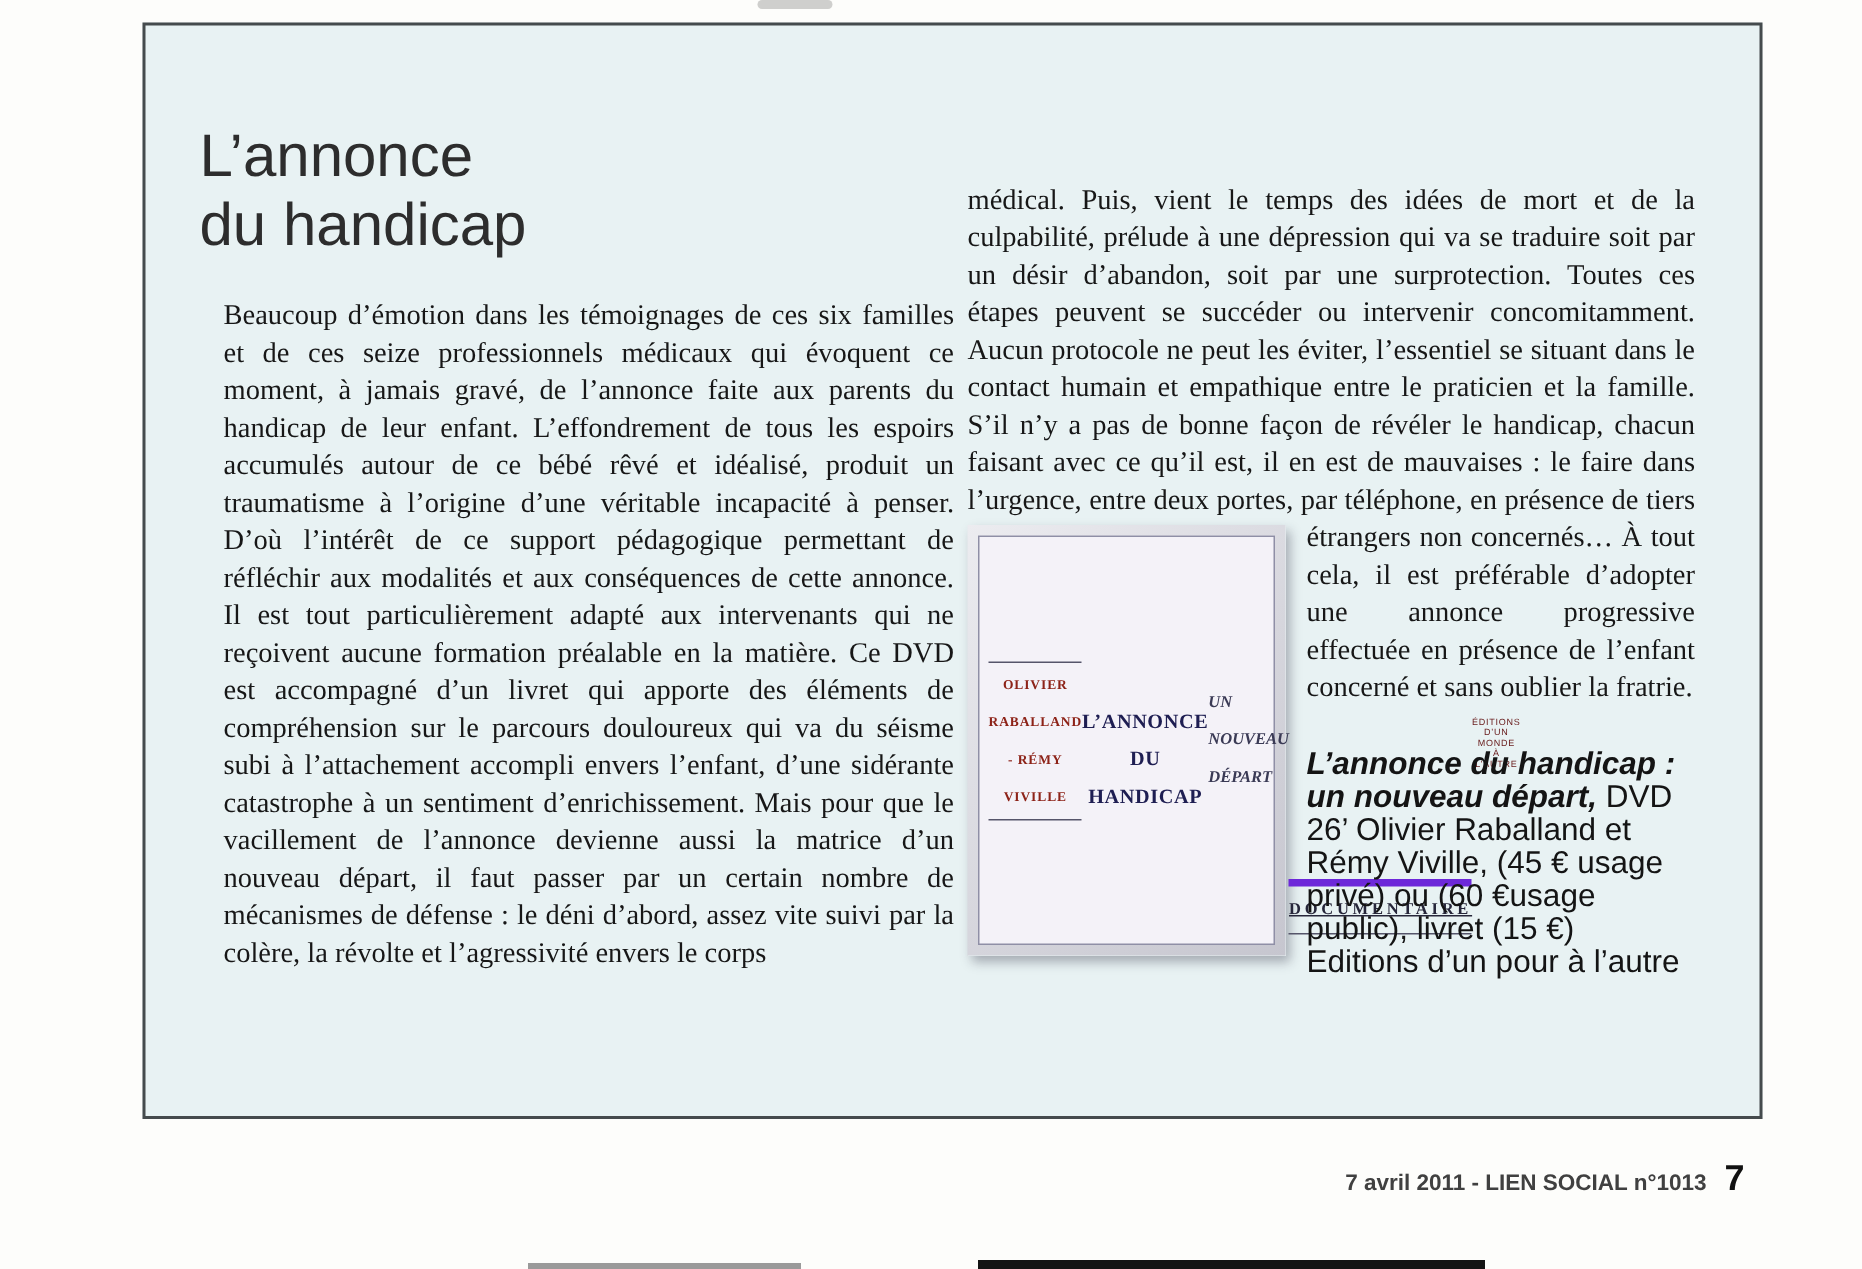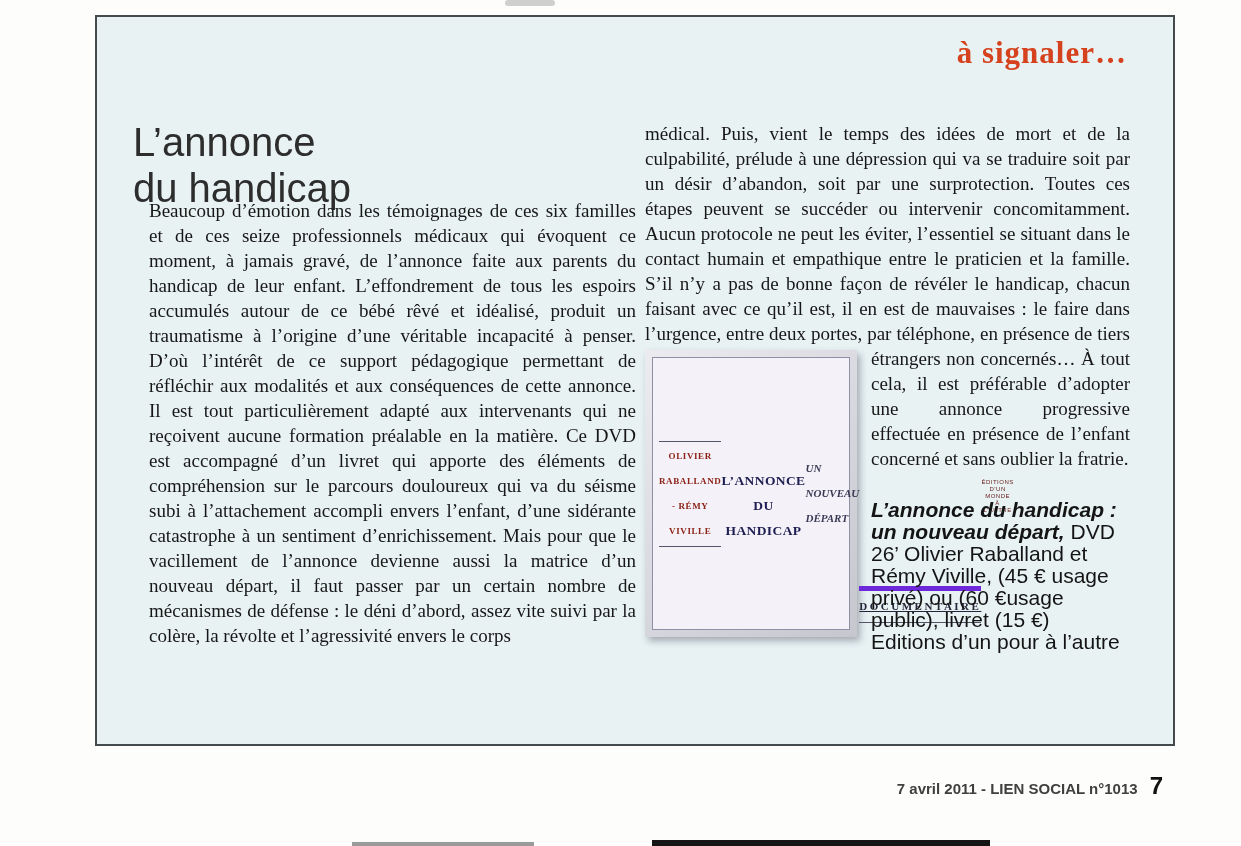--- a/index.html
+++ b/index.html
@@ -34,21 +34,20 @@
 
   
   .title {
     position:absolute;
     left:36px; top:64px;
     font-family:"Liberation Sans", sans-serif;
     font-size:40px;
     line-height:46px;
     font-weight:400;
     color:#2d2d2d;
-    margin-top:38px;
   }
 
   .article-text {
     font-size:19px;
     line-height:25px;
     text-align:justify;
     hyphens:auto;
     -webkit-hyphens:auto;
     color:#171717;
   }
@@ -197,21 +196,20 @@
 </head>
 <body>
 
 <div class="bleed bleed-1"></div>
 <div class="bleed bleed-2"></div>
 <div class="bleed bleed-3"></div>
 <div class="bleed bleed-4"></div>
 
 <div class="page-box">
 
-  <div class="badge">à signaler…</div>
 
   <div class="title">
     <div>L’annonce</div>
     <div>du handicap</div>
   </div>
 
   <div class="col-left article-text">
     <span>Beaucoup d’émotion dans les témoignages de ces six familles et de ces seize professionnels médicaux qui évoquent ce moment, à jamais gravé, de l’annonce faite aux parents du handicap de leur enfant. L’effondrement de tous les espoirs accumulés autour de ce bébé rêvé et idéalisé, produit un traumatisme à l’origine d’une véritable incapacité à penser. D’où l’intérêt de ce support pédagogique permettant de réfléchir aux modalités et aux conséquences de cette annonce. Il est tout particulièrement adapté aux intervenants qui ne reçoivent aucune formation préalable en la matière. Ce DVD est accompagné d’un livret qui apporte des éléments de compréhension sur le parcours douloureux qui va du séisme subi à l’attachement accompli envers l’enfant, d’une sidérante catastrophe à un sentiment d’enrichissement. Mais pour que le vacillement de l’annonce devienne aussi la matrice d’un nouveau départ, il faut passer par un certain nombre de mécanismes de défense : le déni d’abord, assez vite suivi par la colère, la révolte et l’agressivité envers le corps</span>
   </div>
 

